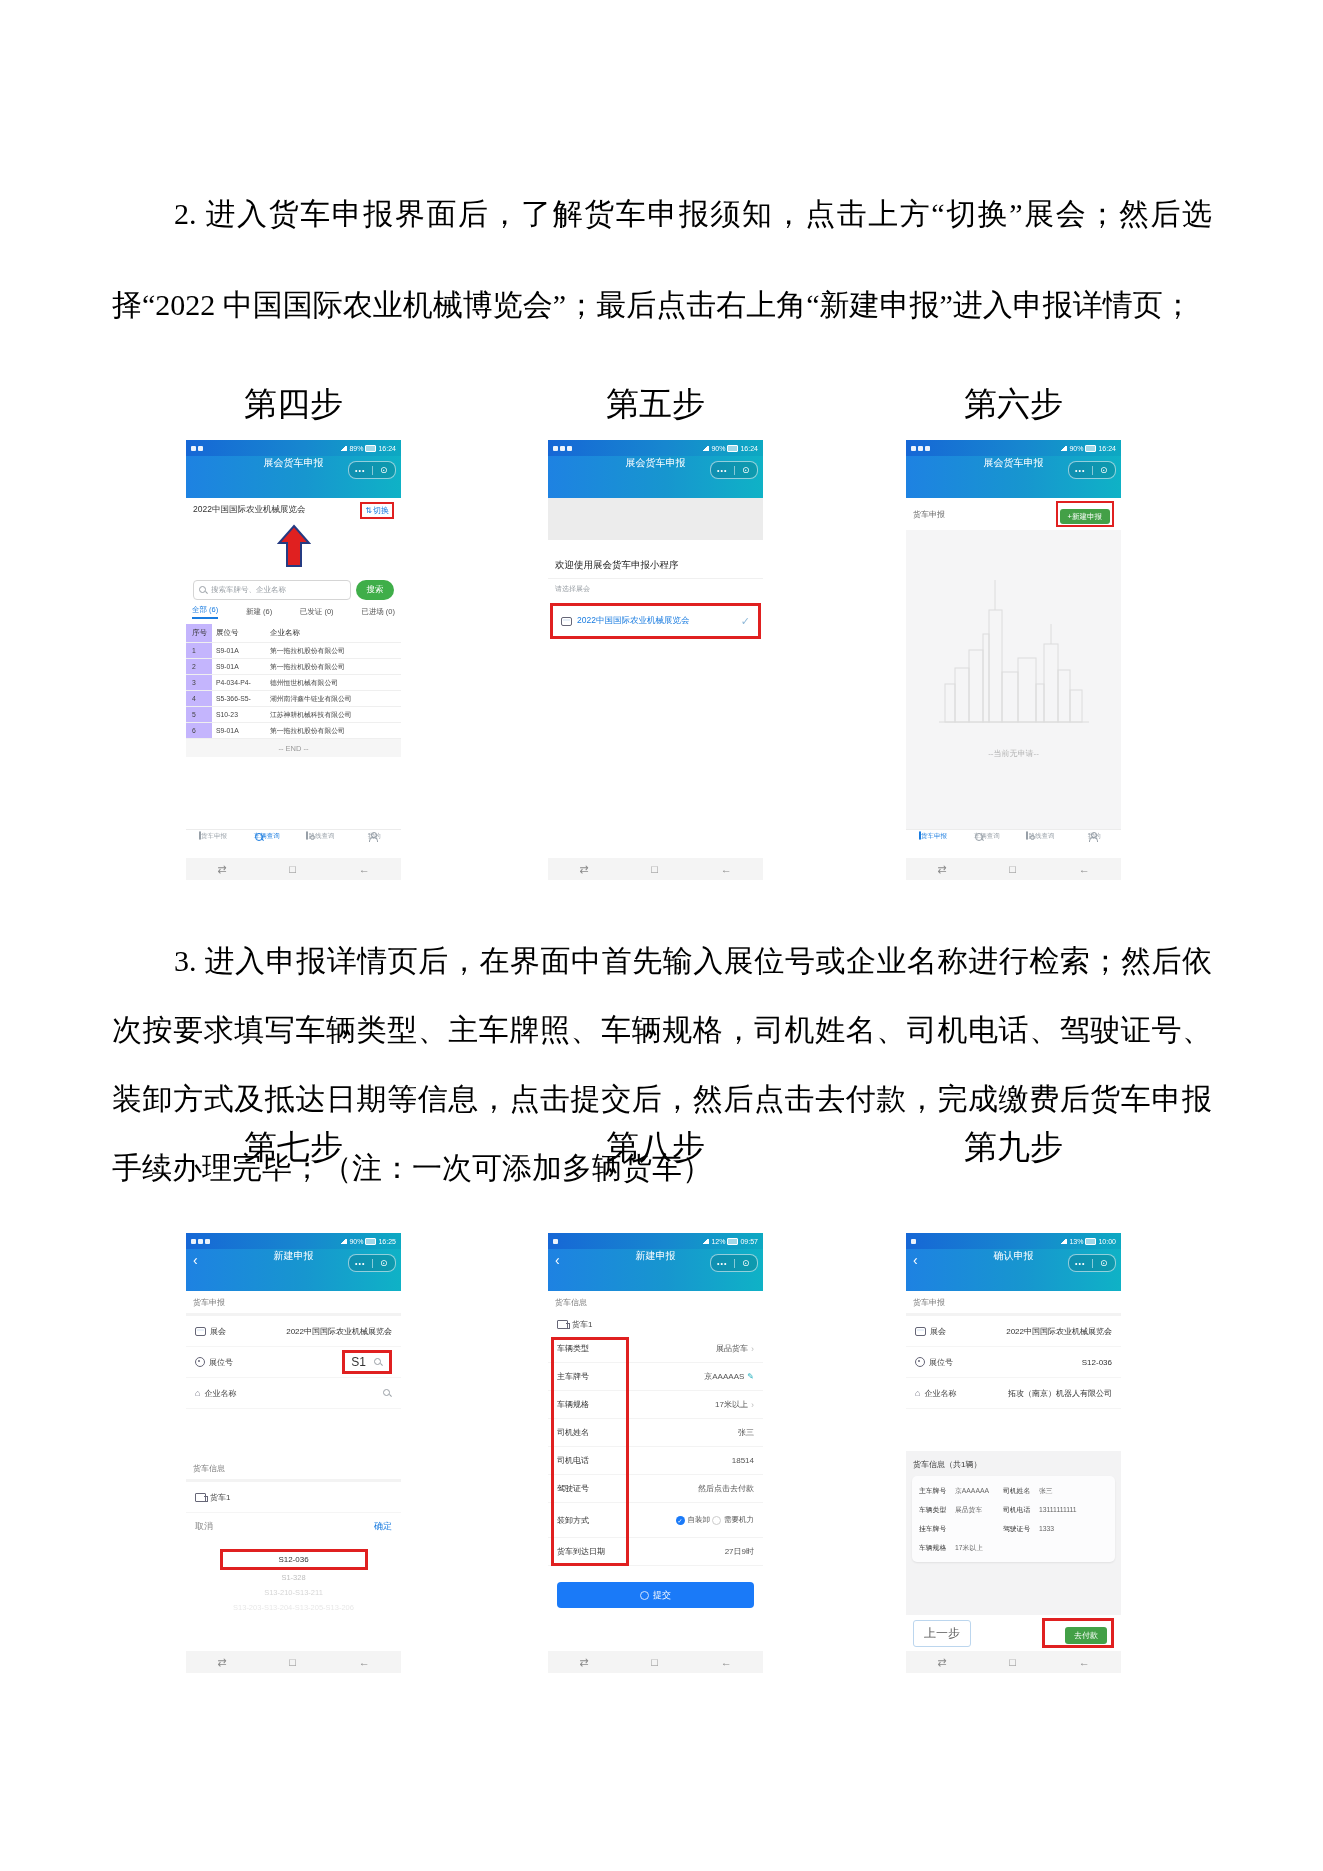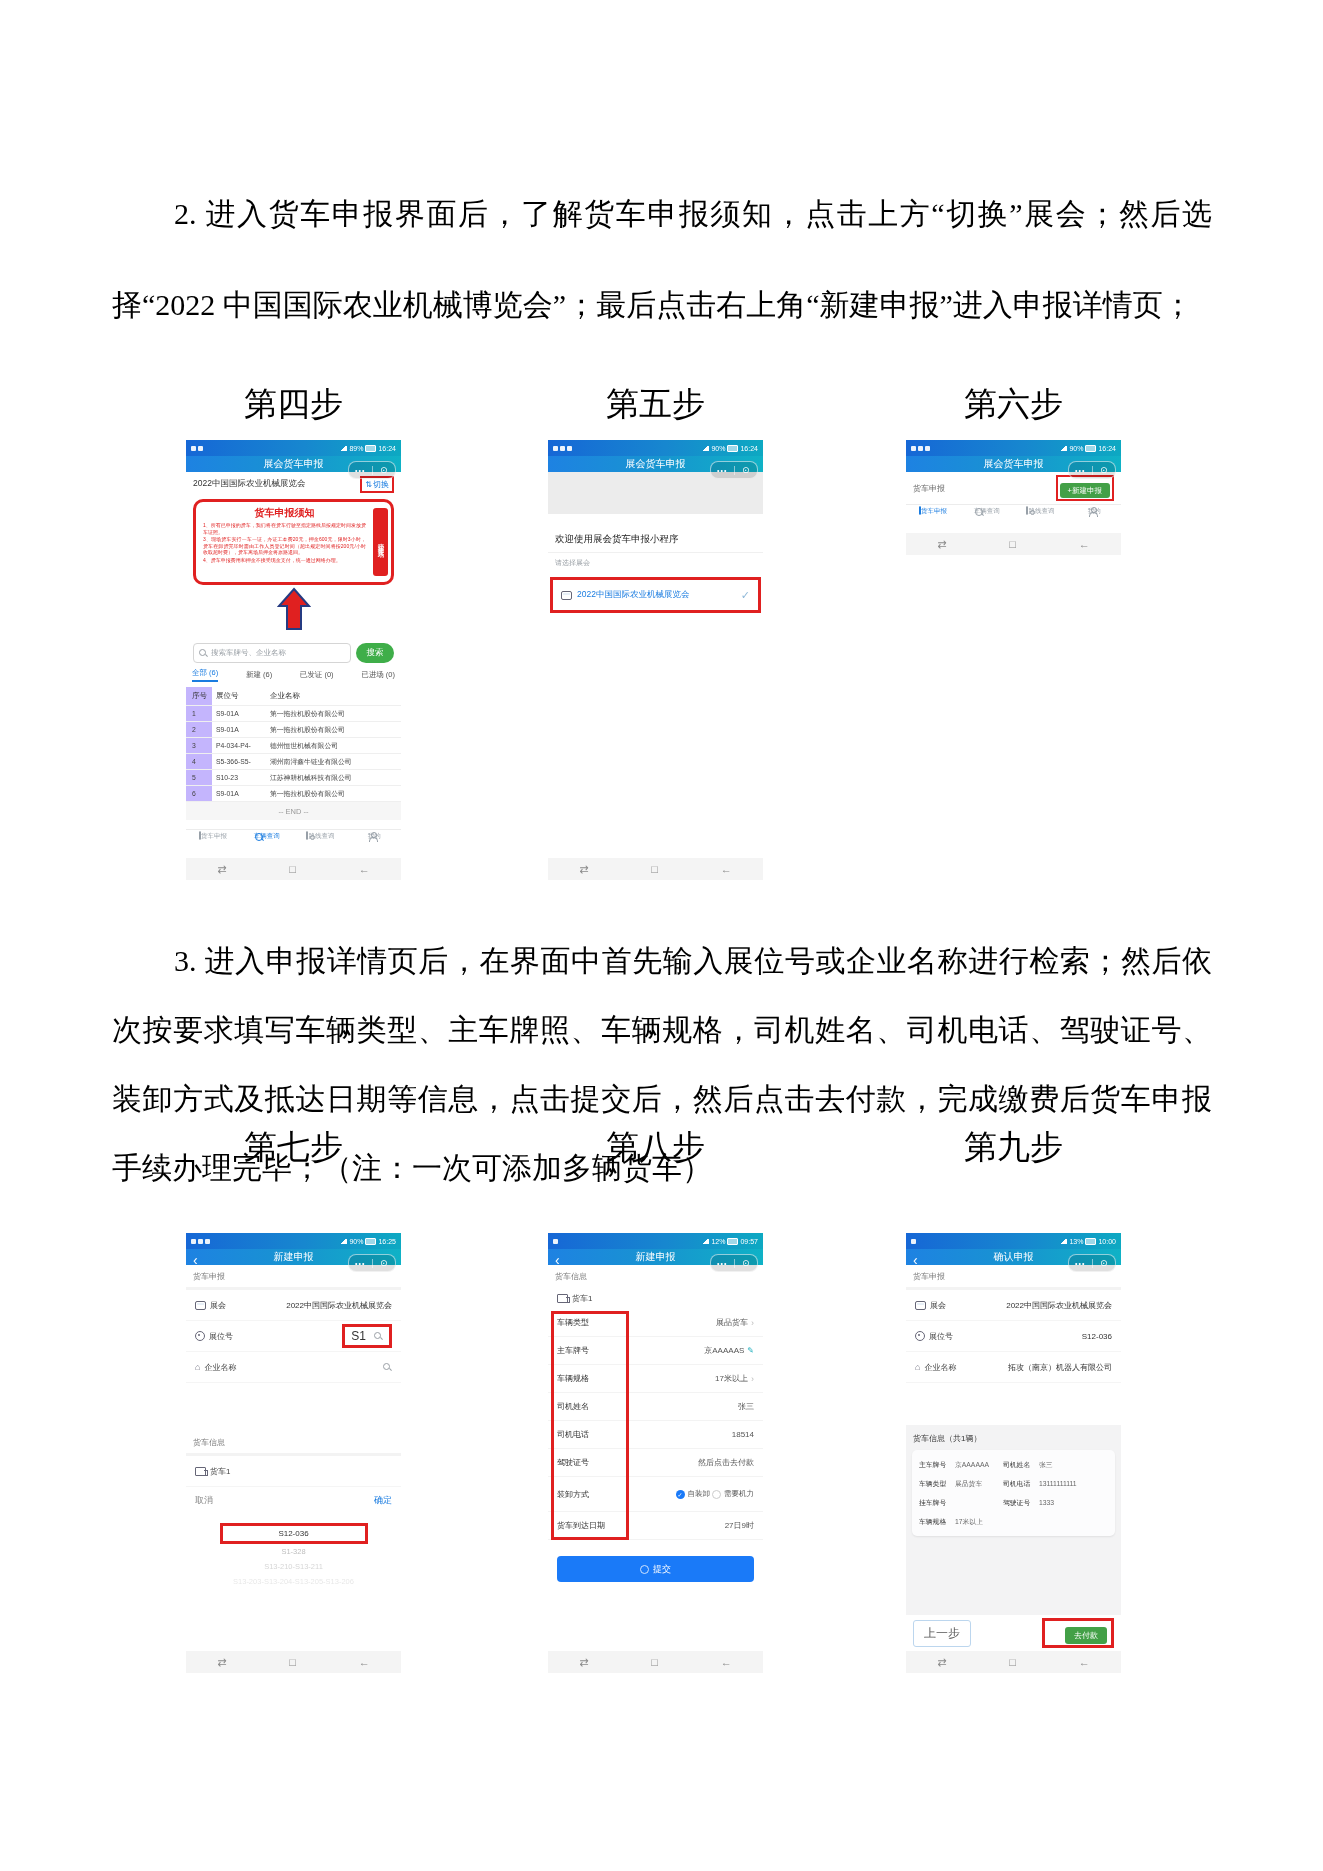--- a/index.html
+++ b/index.html
@@ -14,21 +14,21 @@
   
   .phone{position:absolute;width:215px;height:440px;background:#fff;display:flex;flex-direction:column;
          font-family:"Liberation Sans","DejaVu Sans",sans-serif;color:#333;box-sizing:border-box;}
   .r1{top:440px}.r2{top:1233px}
   .sb{height:16px;flex:none;display:flex;align-items:center;justify-content:space-between;padding:0 5px;color:#fff;font-size:7px;
       background:linear-gradient(90deg,#1667d6 0%,#1787cf 55%,#0da9c2 100%);}
   .sbl{display:flex;gap:2px}.sbl i{width:5px;height:5px;background:rgba(255,255,255,.92);border-radius:1px;display:block}
   .sbr{display:flex;align-items:center;gap:2px}
   .sig{width:6px;height:5px;background:linear-gradient(135deg,transparent 40%,#fff 41%);}
   .bat{width:9px;height:5px;border:1px solid #fff;border-radius:1px;background:rgba(255,255,255,.6)}
-  .tb{height:16px;flex:none;position:relative;display:flex;align-items:center;justify-content:center;color:#fff;font-size:10px;
+  .tb{height:42px;flex:none;position:relative;display:flex;align-items:flex-start;justify-content:center;color:#fff;font-size:10px;
       background:linear-gradient(90deg,#1e82e2 0%,#1796cf 55%,#0fb2c6 100%);}
   .tb .back{position:absolute;left:7px;font-size:14px;line-height:1;top:4px;}
   .capsule{position:absolute;right:5px;top:5px;width:46px;height:16px;border:1px solid rgba(255,255,255,.55);
            background:rgba(0,0,0,.12);border-radius:8px;display:flex;align-items:center;}
   .capsule .dots{flex:1;text-align:center;font-size:7px;letter-spacing:1px;}
   .capsule .sep{width:1px;height:9px;background:rgba(255,255,255,.5);}
   .capsule .tgt{flex:1;text-align:center;font-size:9px;}
   .anav{height:22px;flex:none;background:#f4f4f4;display:flex;align-items:center;justify-content:space-around;color:#8a8a8a;font-size:11px;}
   .tabbar{height:28px;flex:none;display:flex;border-top:1px solid #ececec;background:#fff;}
   .titem{flex:1;text-align:center;font-size:6.5px;color:#98a0a8;padding-top:2px;}
@@ -169,27 +169,20 @@
       <span class="tgt">⊙</span>
     </span>
   </div>
   <div class="expo-row">
     <span>2022中国国际农业机械展览会</span>
     <span class="switch-box">
       <span>⇅</span>
       <span>切换</span>
     </span>
   </div>
-  <div class="notice">
-    <h4>货车申报须知</h4>
-    <p>1、所有已申报的货车，我们将在货车行驶至指定路线后按规定时间发放货车证照。</p>
-    <p>3、现场货车实行一车一证，办证工本费20元，押金600元，限时3小时，货车在卸货完毕时需由工作人员登记时间（超出规定时间将按200元/小时收取超时费），货车离场后押金将原路退回。</p>
-    <p>4、货车申报费用和押金不接受现金支付，统一通过网络办理。</p>
-    <span class="vtag">小轿车一律禁止入场</span>
-  </div>
   <div class="arrow-wrap">
     <svg width="36" height="44" viewBox="0 0 36 44">
         <path d="M18 2 L33 19 L25 19 L25 42 L11 42 L11 19 L3 19 Z" fill="#e02020" stroke="#253b82" stroke-width="2"></path>
       </svg>
   </div>
   <div class="search-row">
     <span class="search-input">
       <span class="mag"></span>
       <span>搜索车牌号、企业名称</span>
     </span>
@@ -309,20 +302,41 @@
       <span class="dots">•••</span>
       <span class="sep"></span>
       <span class="tgt">⊙</span>
     </span>
   </div>
   <div class="p6-row">
     <span class="p6-label">货车申报</span>
     <span class="newbtn-wrap">
       <span class="newbtn">+新建申报</span>
     </span>
+  </div>
+  <div class="emptypanel">
+    <svg width="150" height="170" viewBox="0 0 150 170">
+      <g fill="none" stroke="#dcdcdc" stroke-width="1">
+        <line x1="56" y1="8" x2="56" y2="38"></line>
+          <rect x="50" y="38" width="13" height="112"></rect>
+        <rect x="44" y="62" width="6" height="88"></rect>
+          <rect x="30" y="78" width="14" height="72"></rect>
+        <rect x="16" y="96" width="14" height="54"></rect>
+          <rect x="6" y="112" width="10" height="38"></rect>
+        <rect x="63" y="100" width="16" height="50"></rect>
+          <rect x="79" y="86" width="18" height="64"></rect>
+        <line x1="112" y1="52" x2="112" y2="72"></line>
+          <rect x="105" y="72" width="14" height="78"></rect>
+        <rect x="119" y="98" width="12" height="52"></rect>
+          <rect x="131" y="118" width="12" height="32"></rect>
+        <rect x="97" y="112" width="8" height="38"></rect>
+        <line x1="0" y1="150" x2="150" y2="150"></line>
+      </g>
+    </svg>
+    <div class="empty-t">--当前无申请--</div>
   </div>
   <div class="tabbar">
     <span class="titem active"><span class="ti ti-doc"></span><span>货车申报</span></span>
     <span class="titem"><span class="ti ti-mag"></span><span>车辆查询</span></span>
     <span class="titem"><span class="ti ti-route"></span><span>路线查询</span></span>
     <span class="titem"><span class="ti ti-person"></span><span>我的</span></span>
   </div>
   <div class="anav">
     <span>⇄</span>
     <span>□</span>

